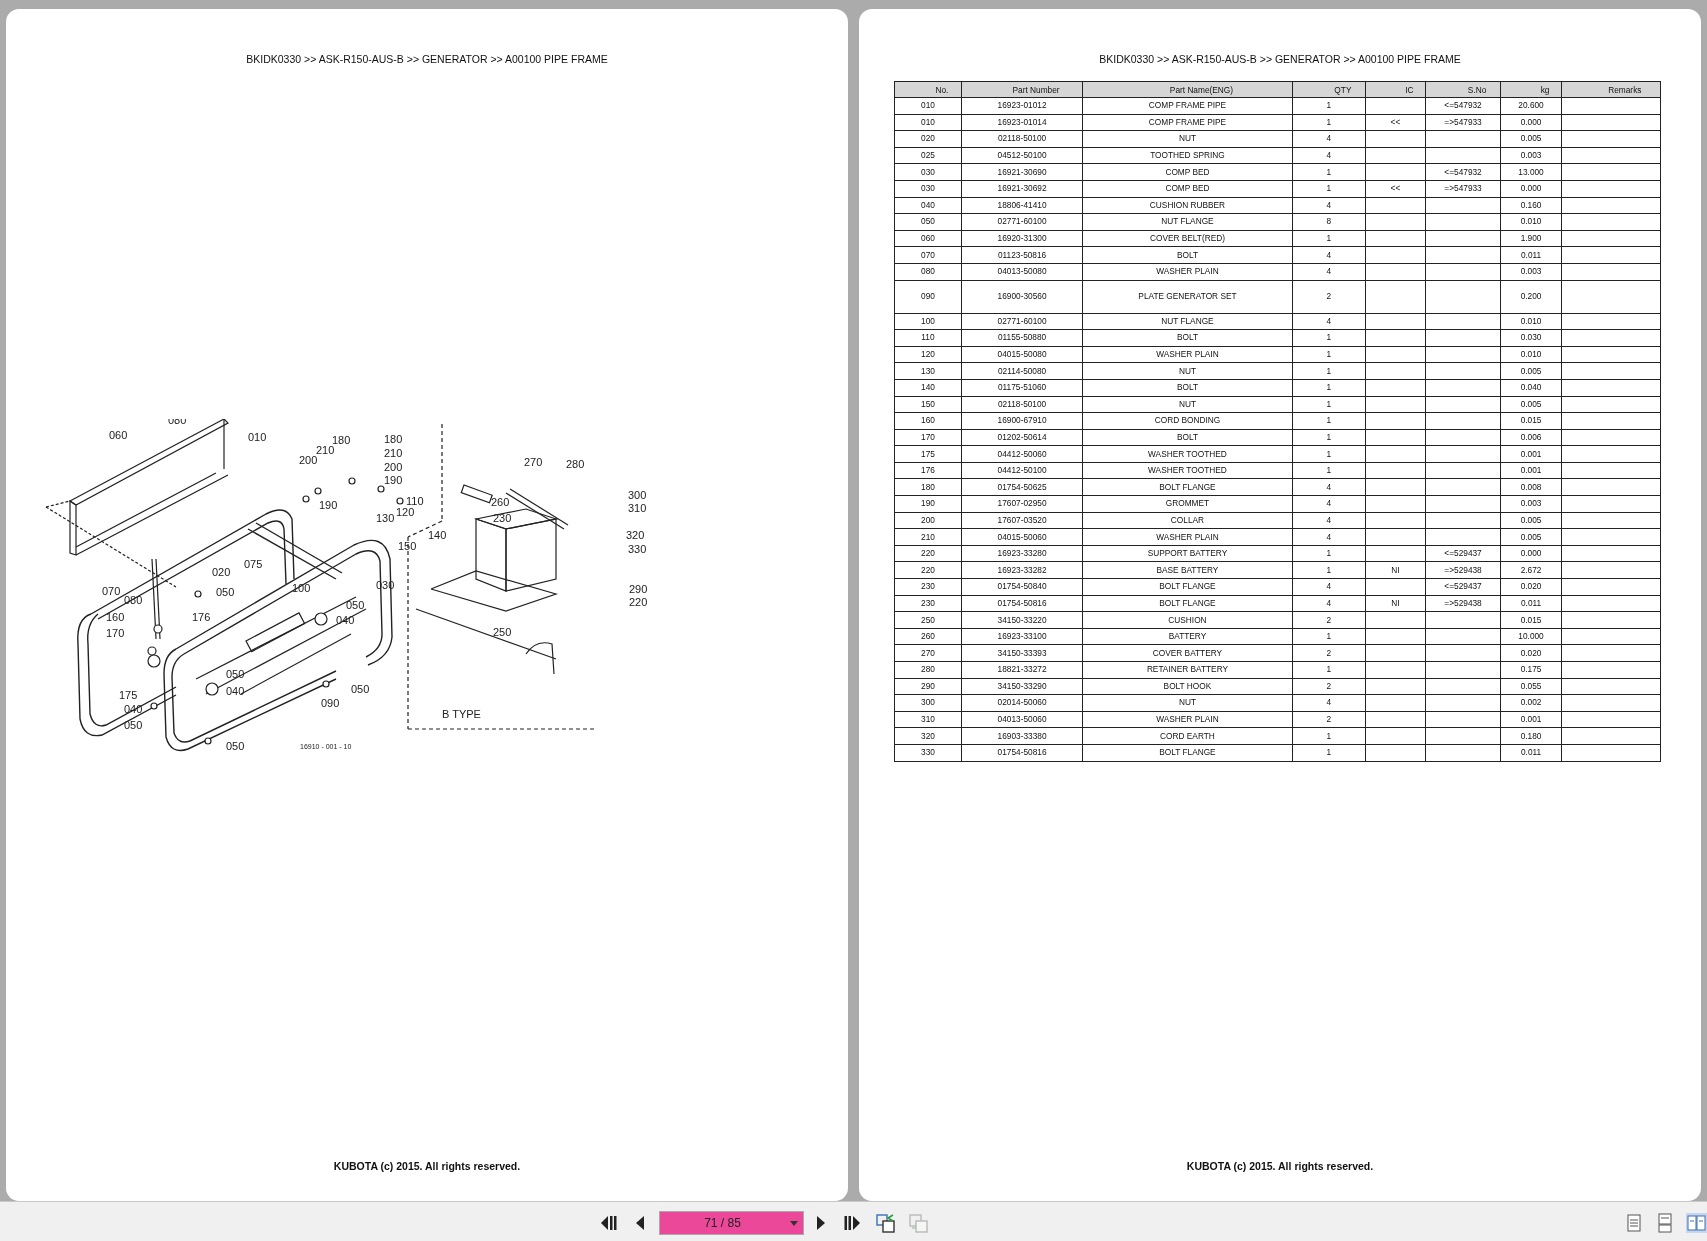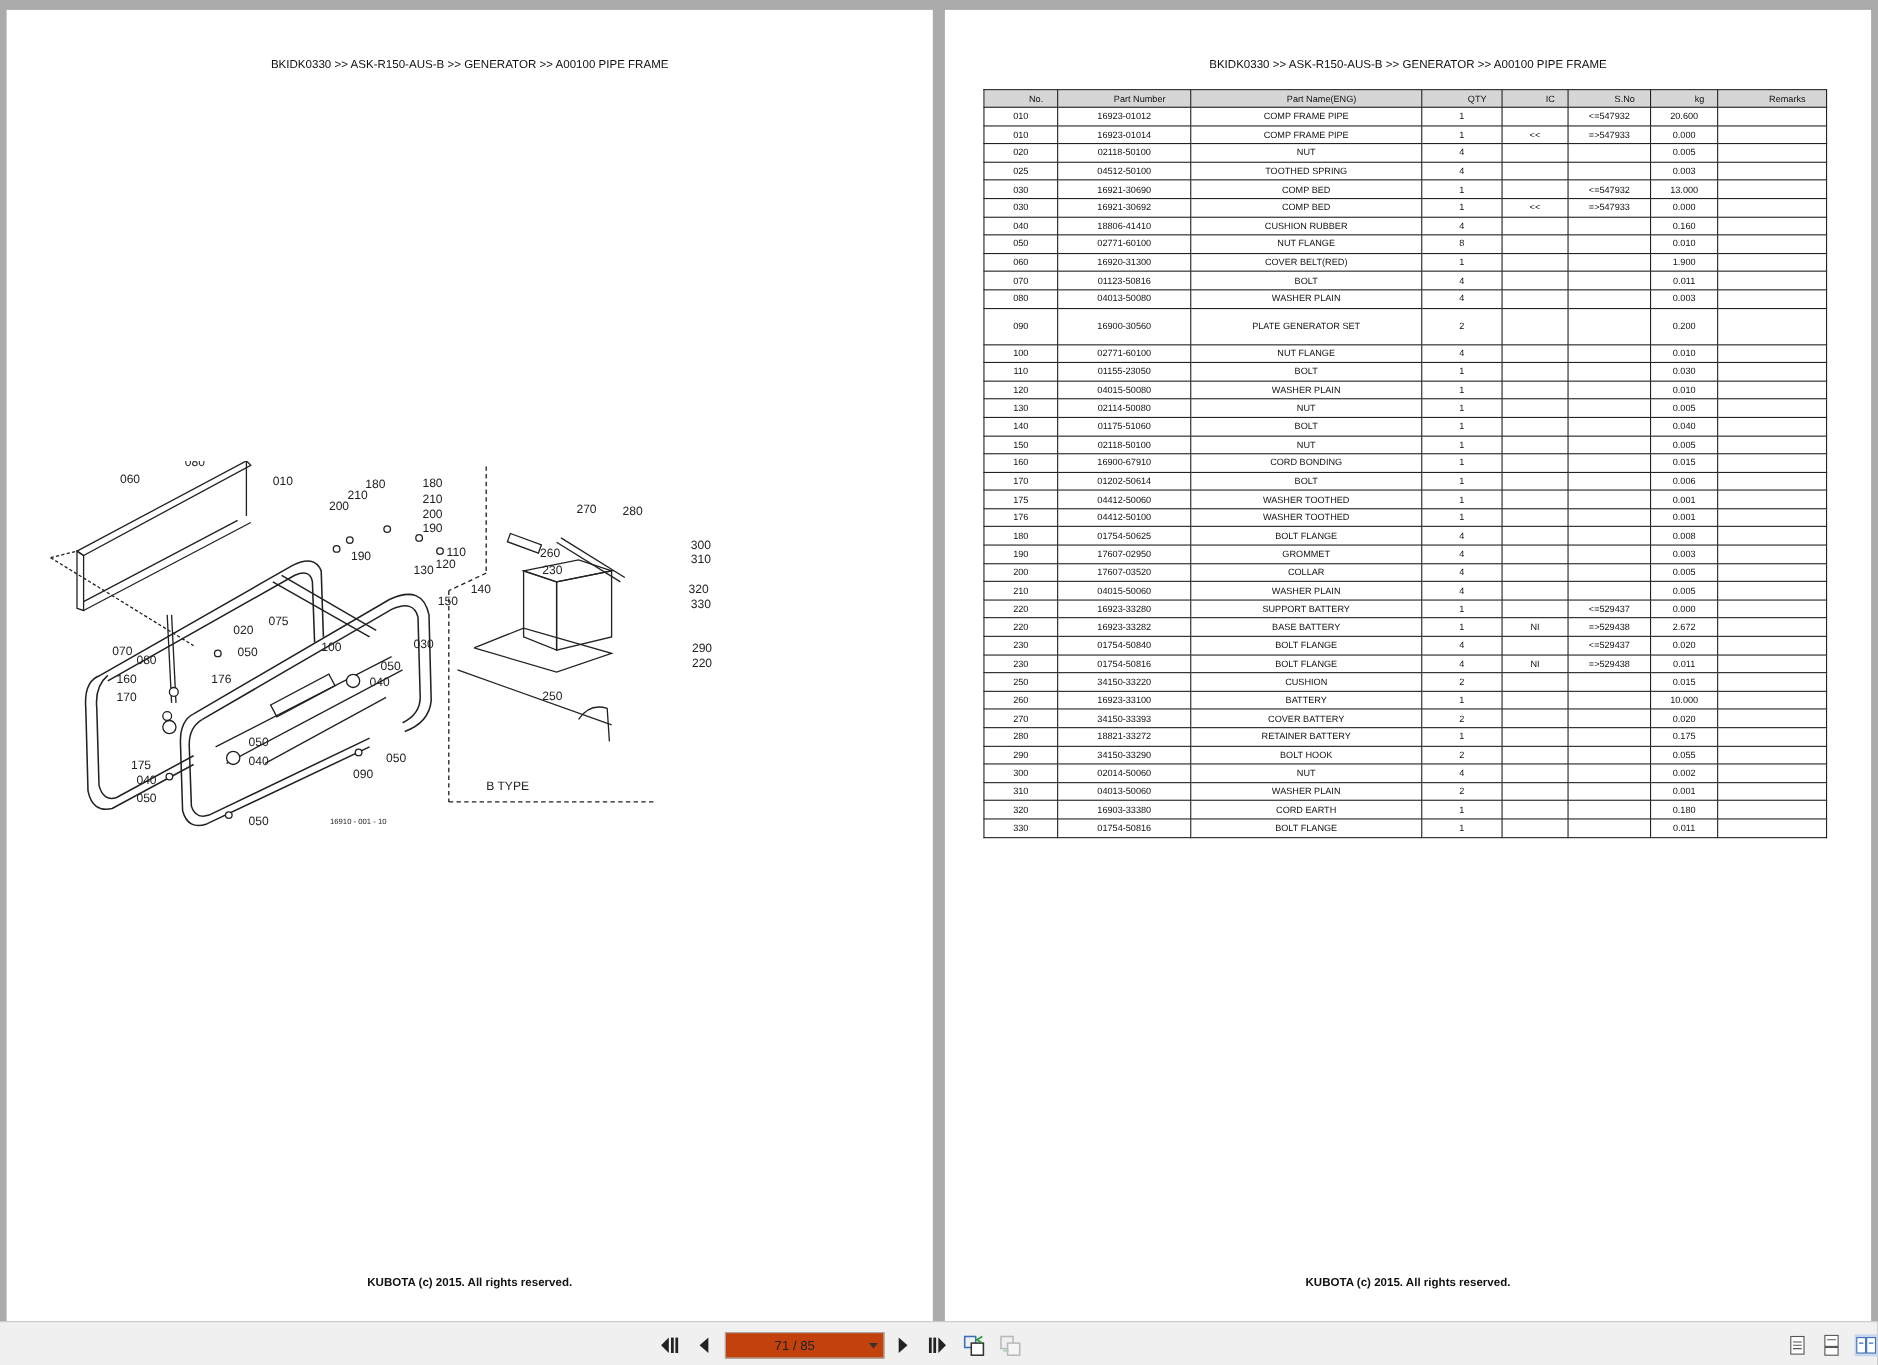--- a/index.html
+++ b/index.html
@@ -1,34 +1,34 @@
 <!DOCTYPE html>
 <html><head>
 <meta charset="utf-8">
 <style>
   * { box-sizing: border-box; margin: 0; padding: 0; }
   html, body { width: 1707px; height: 1241px; overflow: hidden; }
   body { background: #ababab; font-family: "Liberation Sans", sans-serif; position: relative; }
   .viewer { position: absolute; left: 0; top: 0; width: 1707px; height: 1201px; background: #ababab; }
-  .page { position: absolute; top: 9px; background: #fff; height: 1192px; }
+  .page { position: absolute; top: 9px; background: #fff; height: 1192px; border-radius: 13px; }
   .page.left { left: 6px; width: 842px; }
   .page.right { left: 859px; width: 842px; }
   .page-header { position: absolute; top: 44px; left: 0; width: 100%; text-align: center; font-size: 10.5px; color: #111; }
   .page-footer { position: absolute; top: 1151px; left: 0; width: 100%; text-align: center; font-size: 10.5px; color: #111; font-weight: bold; }
   .diagram { position: absolute; left: 30px; top: 410px; width: 620px; height: 400px; }
 
   table.parts { position: absolute; left: 35px; top: 72px; width: 767px; border-collapse: collapse; font-size: 8.3px; color: #111; }
   table.parts th { background: #d6d6d6; font-weight: normal; height: 16px; border: 1px solid #222; text-align: center; padding-left: 28px; }
   table.parts td { height: 16.6px; border: 1px solid #222; text-align: center; padding: 0 2px; line-height: 9px; }
   table.parts tr.tall td { height: 33px; }
   table.parts { border: 1.5px solid #777; }
 
   .toolbar { position: absolute; left: 0; top: 1201px; width: 1707px; height: 40px; background: #f0f0f0; border-top: 1px solid #c8c8c8; }
   .tb-btn { position: absolute; top: 10px; width: 22px; height: 22px; display: flex; align-items: center; justify-content: center; cursor: pointer; }
-  .page-box { position: absolute; left: 659px; top: 9px; width: 145px; height: 24px; background: #c2410c; border: 1px solid #aaa; font-size: 12px; color: #222; }
+  .page-box { position: absolute; left: 659px; top: 9px; width: 145px; height: 24px; background: #ec4899; border: 1px solid #aaa; font-size: 12px; color: #222; }
   .page-box .val { position: absolute; left: 0; top: 4px; width: 125px; text-align: center; }
   .page-box .caret { position: absolute; right: 5px; top: 9px; width: 0; height: 0; border-left: 4px solid transparent; border-right: 4px solid transparent; border-top: 5px solid #333; }
   .view-mode { position: absolute; top: 11px; width: 18px; height: 20px; }
   .view-mode.active { background: #c7d6ee; }
 </style>
 </head>
 <body>
 
 <div class="viewer">
 
@@ -304,21 +304,21 @@
             <td>02771-60100</td>
             <td>NUT FLANGE</td>
             <td>4</td>
             <td></td>
             <td></td>
             <td>0.010</td>
             <td></td>
           </tr>
           <tr>
             <td>110</td>
-            <td>01155-23050</td>
+            <td>01155-50880</td>
             <td>BOLT</td>
             <td>1</td>
             <td></td>
             <td></td>
             <td>0.030</td>
             <td></td>
           </tr>
           <tr>
             <td>120</td>
             <td>04015-50080</td>

